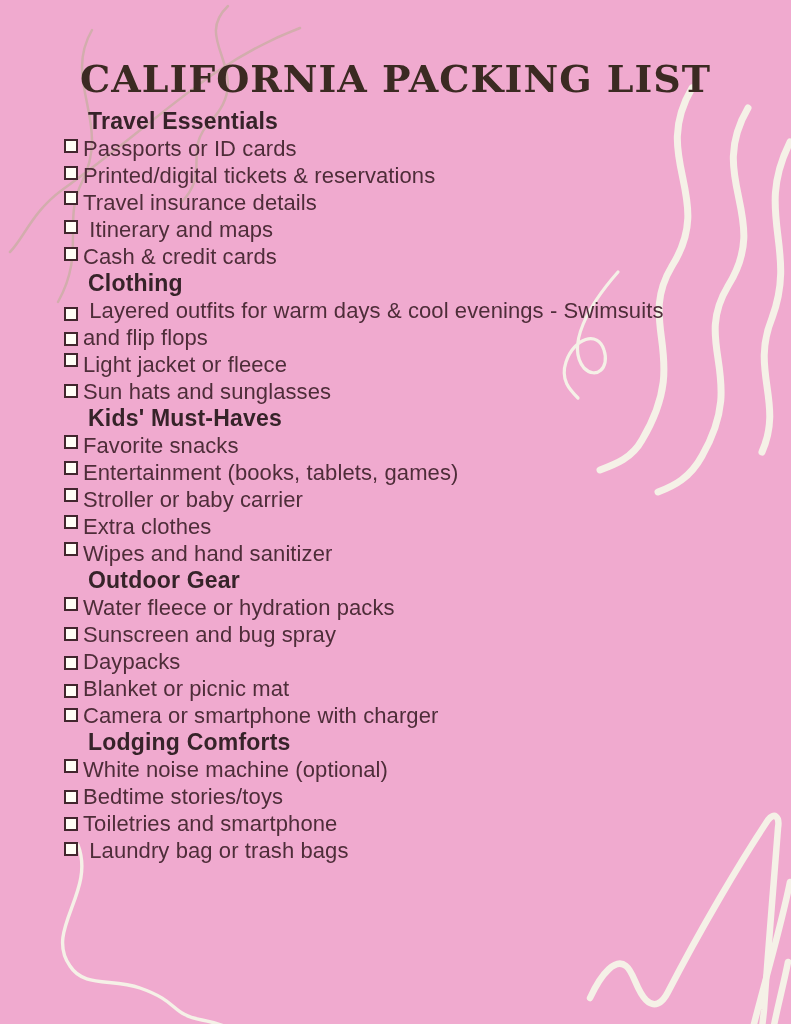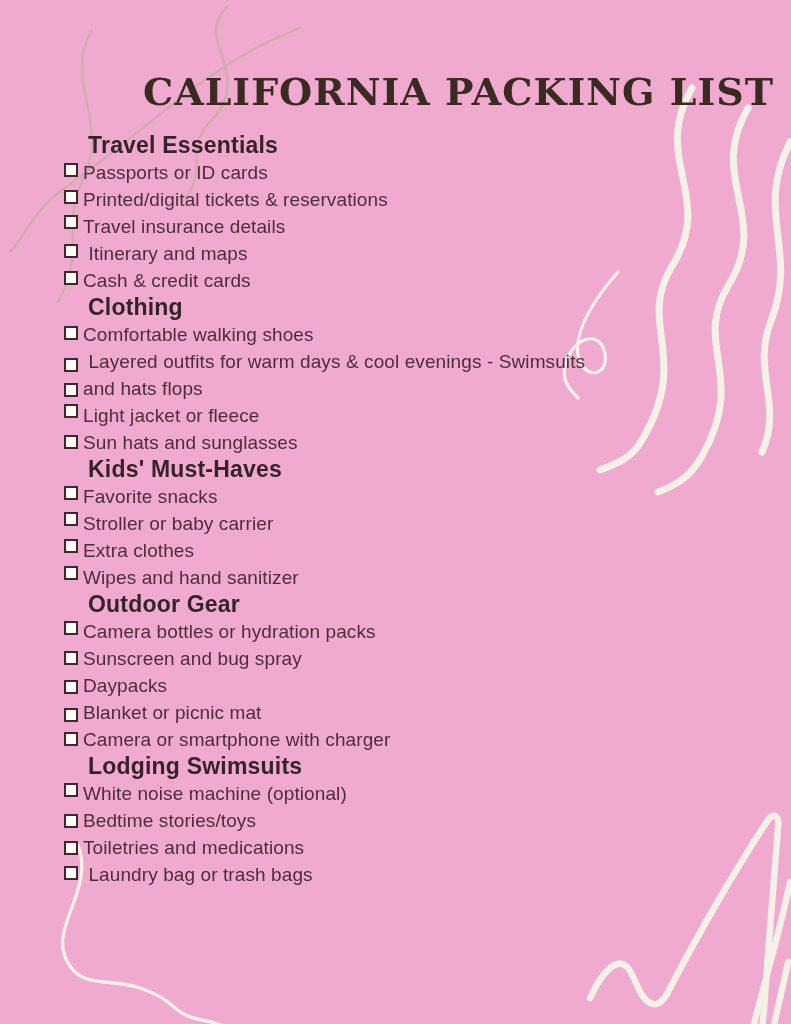--- a/index.html
+++ b/index.html
@@ -27,23 +27,23 @@
   }
   svg.decor {
     position: absolute; inset: 0;
     width: 791px; height: 1024px;
     pointer-events: none;
   }
   .sage-stroke  { stroke: var(--decor-sage); fill: none; opacity: 0.5; }
   .white-stroke { stroke: var(--decor-white); fill: none; }
   h1.title {
     position: relative;
-    margin: 17px;
+    margin: 4px;
     padding-top: 52px;
-    text-align: right;
+    text-align: center;
     font-family: "DejaVu Serif", serif;
     font-weight: 700;
     font-size: 38px;
     letter-spacing: 1px;
     color: var(--title);
     line-height: 1.2;
   }
   .checklist {
     position: relative;
     margin: 6px 0 0 64px;
@@ -64,21 +64,21 @@
     align-items: flex-start;
   }
   .box {
     flex: 0 0 auto;
     width: 14px; height: 14px;
     border: 2.5px solid var(--box-border);
     background: var(--box-fill);
     margin-right: 5px;
   }
   .label {
-    font-size: 19px;
+    font-size: 22px;
     line-height: 27px;
     color: var(--item);
     white-space: pre-wrap;
     letter-spacing: 0.1px;
     text-align: right;
   }
 </style>
 </head>
 <body>
 
@@ -130,95 +130,95 @@
           <span class="label"> Itinerary and maps</span>
         </div>
         <div class="row">
           <span class="box" style="margin-top: 4px;"></span>
           <span class="label">Cash &amp; credit cards</span>
         </div>
       </div>
       <div class="section">
         <div class="heading">Clothing</div>
         <div class="row">
-          <span class="box" style="margin-top: 5px;"></span>
-          <span class="label">Comfortable walking shoes</span>
-        </div>
-        <div class="row">
           <span class="box" style="margin-top: 10px;"></span>
           <span class="label"> Layered outfits for warm days &amp; cool evenings - Swimsuits</span>
         </div>
         <div class="row">
           <span class="box" style="margin-top: 8px;"></span>
-          <span class="label">and hats flops</span>
+          <span class="label">and flip flops</span>
         </div>
         <div class="row">
           <span class="box" style="margin-top: 2px;"></span>
           <span class="label">Light jacket or fleece</span>
         </div>
         <div class="row">
           <span class="box" style="margin-top: 6px;"></span>
           <span class="label">Sun hats and sunglasses</span>
         </div>
       </div>
       <div class="section">
         <div class="heading">Kids' Must-Haves</div>
         <div class="row">
           <span class="box" style="margin-top: 3px;"></span>
           <span class="label">Favorite snacks</span>
         </div>
         <div class="row">
           <span class="box" style="margin-top: 2px;"></span>
+          <span class="label">Entertainment (books, tablets, games)</span>
+        </div>
+        <div class="row">
+          <span class="box" style="margin-top: 2px;"></span>
           <span class="label">Stroller or baby carrier</span>
         </div>
         <div class="row">
           <span class="box" style="margin-top: 2px;"></span>
           <span class="label">Extra clothes</span>
         </div>
         <div class="row">
           <span class="box" style="margin-top: 2px;"></span>
           <span class="label">Wipes and hand sanitizer</span>
         </div>
       </div>
       <div class="section">
         <div class="heading">Outdoor Gear</div>
         <div class="row">
           <span class="box" style="margin-top: 3px;"></span>
-          <span class="label">Camera bottles or hydration packs</span>
+          <span class="label">Water fleece or hydration packs</span>
         </div>
         <div class="row">
           <span class="box" style="margin-top: 6px;"></span>
           <span class="label">Sunscreen and bug spray</span>
         </div>
         <div class="row">
           <span class="box" style="margin-top: 8px;"></span>
           <span class="label">Daypacks</span>
         </div>
         <div class="row">
           <span class="box" style="margin-top: 9px;"></span>
           <span class="label">Blanket or picnic mat</span>
         </div>
         <div class="row">
           <span class="box" style="margin-top: 6px;"></span>
           <span class="label">Camera or smartphone with charger</span>
         </div>
       </div>
       <div class="section">
-        <div class="heading">Lodging Swimsuits</div>
+        <div class="heading">Lodging Comforts</div>
         <div class="row">
           <span class="box" style="margin-top: 3px;"></span>
           <span class="label">White noise machine (optional)</span>
         </div>
         <div class="row">
           <span class="box" style="margin-top: 7px;"></span>
           <span class="label">Bedtime stories/toys</span>
         </div>
         <div class="row">
           <span class="box" style="margin-top: 7px;"></span>
-          <span class="label">Toiletries and medications</span>
+          <span class="label">Toiletries and smartphone</span>
         </div>
         <div class="row">
           <span class="box" style="margin-top: 5px;"></span>
           <span class="label"> Laundry bag or trash bags</span>
         </div>
       </div>
     </div>
 
 </div>
 

